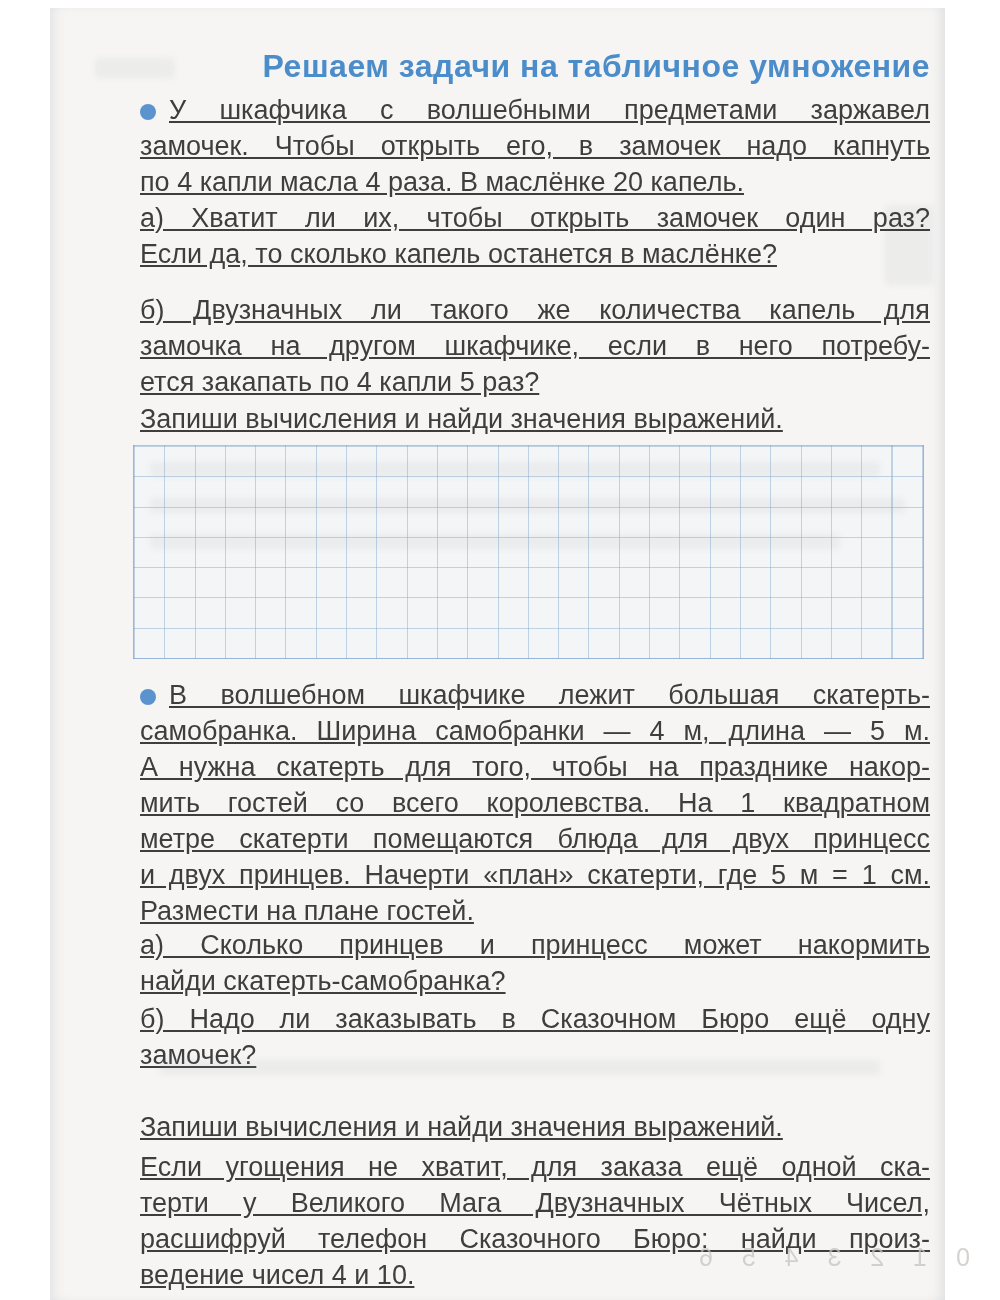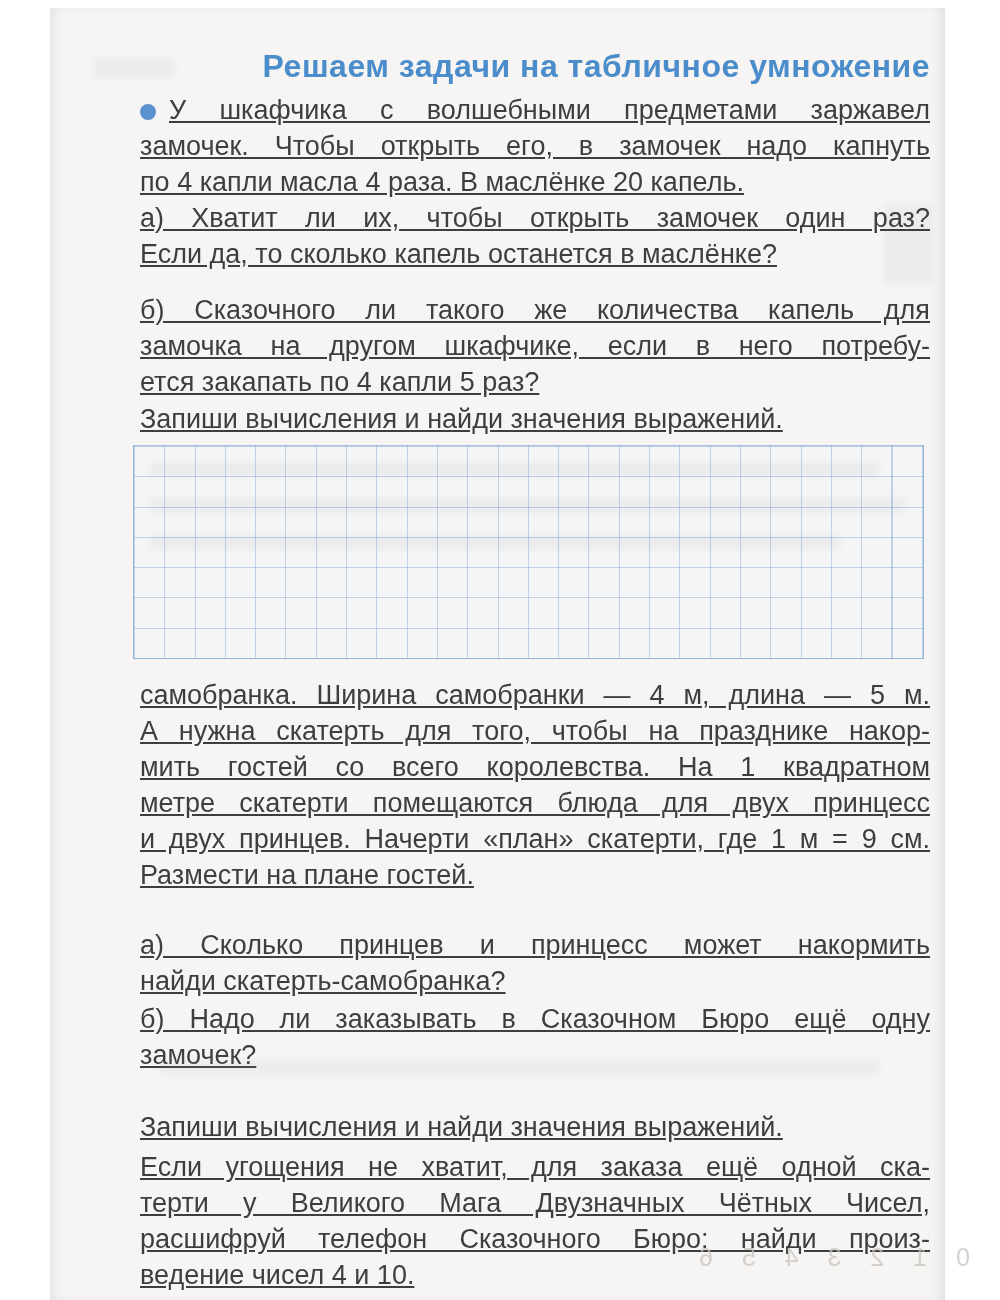--- a/index.html
+++ b/index.html
@@ -97,40 +97,41 @@
   <div class="line">замочек. Чтобы открыть его, в замочек надо капнуть</div>
   <div class="line last">по 4 капли масла 4 раза. В маслёнке 20 капель.</div>
 </div>
 
 <div class="para" id="pa1">
   <div class="line">а) Хватит ли их, чтобы открыть замочек один раз?</div>
   <div class="line last">Если да, то сколько капель останется в маслёнке?</div>
 </div>
 
 <div class="para" id="pb1">
-  <div class="line">б) Сказочного ли такого же количества капель для</div>
+  <div class="line">б) Двузначных ли такого же количества капель для</div>
   <div class="line">замочка на другом шкафчике, если в него потребу-</div>
   <div class="line last">ется закапать по 4 капли 5 раз?</div>
 </div>
 
 <div class="para" id="z1">
   <div class="line last">Запиши вычисления и найди значения выражений.</div>
 </div>
 
 <div class="grid"></div>
 <div class="smudge" id="sm1"></div>
 <div class="smudge" id="sm2"></div>
 <div class="smudge" id="sm3"></div>
 
 <div class="para" id="p2">
+  <div class="line"><span class="bullet"></span><span>В волшебном шкафчике лежит большая скатерть-</span></div>
   <div class="line">самобранка. Ширина самобранки — 4 м, длина — 5 м.</div>
   <div class="line">А нужна скатерть для того, чтобы на празднике накор-</div>
   <div class="line">мить гостей со всего королевства. На 1 квадратном</div>
   <div class="line">метре скатерти помещаются блюда для двух принцесс</div>
-  <div class="line">и двух принцев. Начерти «план» скатерти, где 1 м = 9 см.</div>
+  <div class="line">и двух принцев. Начерти «план» скатерти, где 5 м = 1 см.</div>
   <div class="line last">Размести на плане гостей.</div>
 </div>
 
 <div class="para" id="pa2">
   <div class="line">а) Сколько принцев и принцесс может накормить</div>
   <div class="line last">найди скатерть-самобранка?</div>
 </div>
 
 <div class="para" id="pb2">
   <div class="line">б) Надо ли заказывать в Сказочном Бюро ещё одну</div>

